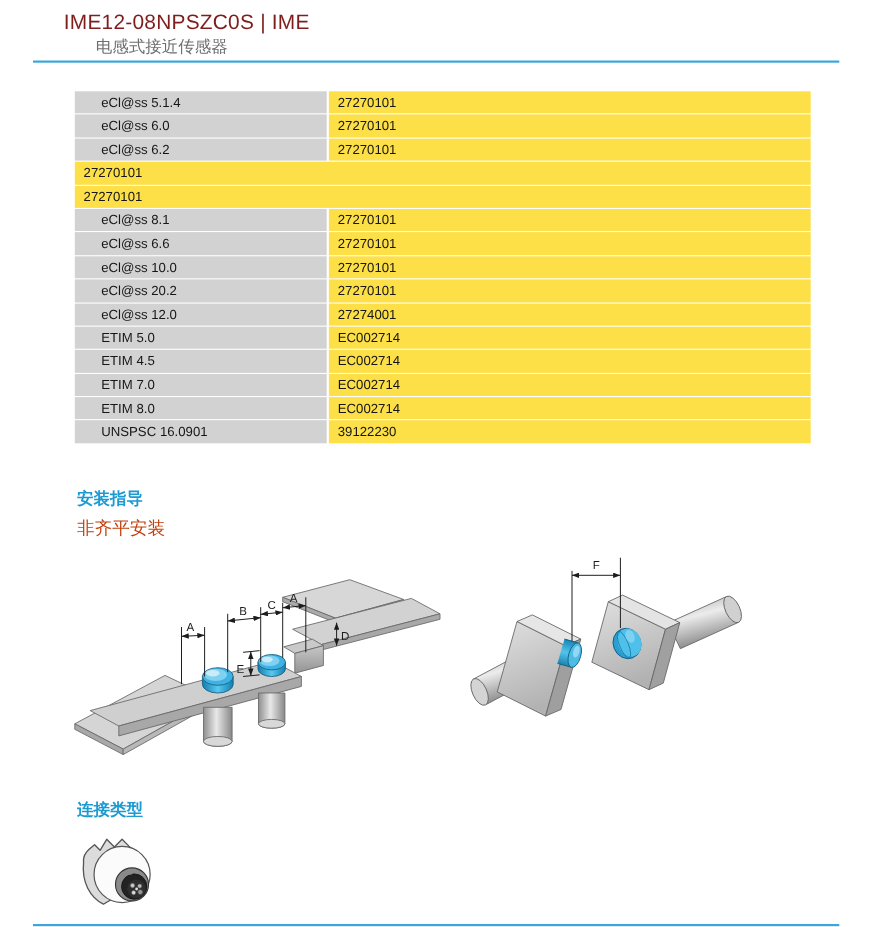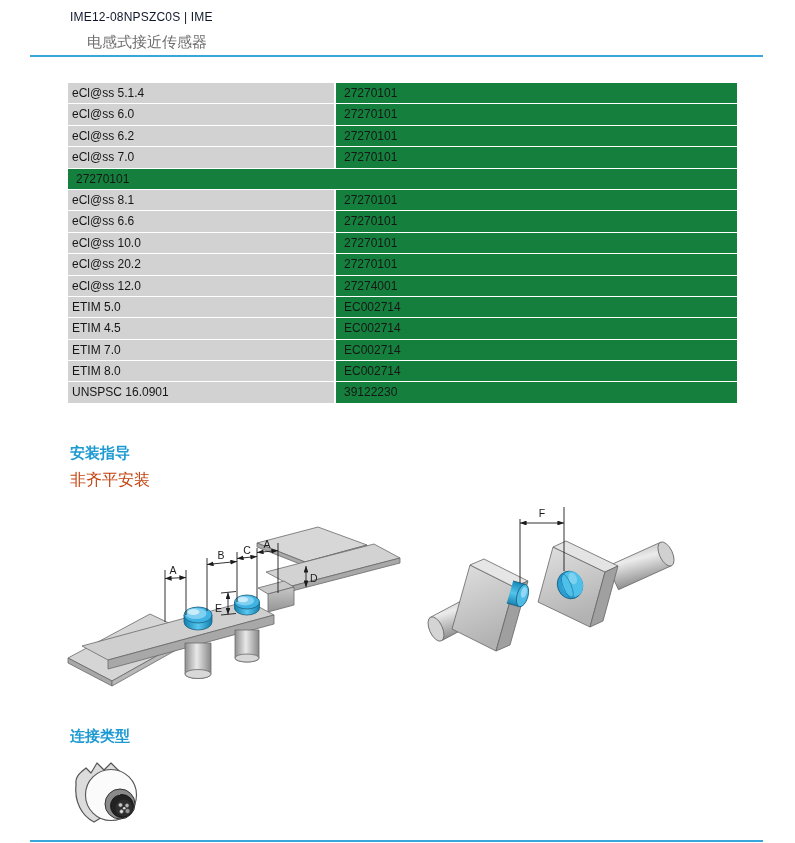--- a/index.html
+++ b/index.html
@@ -1,29 +1,29 @@
 <!DOCTYPE html>
 <html><head>
 <meta charset="utf-8">
 <style>
   * { margin:0; padding:0; box-sizing:border-box; }
   html,body { width:795px; height:843px; background:#ffffff;
     font-family:"Liberation Sans", sans-serif; position:relative; overflow:hidden; }
   .abs { position:absolute; }
-  .title { left:70px; top:10px; font-size:12px; color:#0f172a; letter-spacing:.2px; }
+  .title { left:58px; top:10px; font-size:19px; color:#7f1d1d; letter-spacing:.2px; }
   .subtitle { left:87px; top:33px; font-size:15px; color:#6e6e6e; }
   .divider { left:30px; width:733px; height:2px; background:#3aa7da; }
   .divider.top { top:55px; }
   .divider.bottom { top:840px; }
   .ctable { left:68px; top:83px; width:669px; }
   .trow { display:flex; height:20.4px; margin-bottom:1px; }
-  .tlabel { width:266px; background:#d2d2d2; margin-right:2px;
-    font-size:12px; color:#161616; line-height:20.4px; padding-left:4px;
+  .tlabel { width:229px; background:#d2d2d2; margin-right:2px;
+    font-size:12px; color:#161616; line-height:20.4px; padding-left:24px;
     white-space:nowrap; overflow:hidden; }
-  .tvalue { flex:1; background:#15803d;
+  .tvalue { flex:1; background:#fde047;
     font-size:12px; color:#161616; line-height:20.4px; padding-left:8px;
     white-space:nowrap; overflow:hidden; }
   .h2 { font-size:15px; font-weight:bold; color:#1d9ad2; }
   .h2.install { left:70px; top:444px; }
   .h2.conn { left:70px; top:727px; }
   .bodytext { left:70px; top:470px; font-size:16px; color:#c2410c; }
   svg text { font-family:"Liberation Sans", sans-serif; font-size:10.5px; fill:#1c1c1c; }
   .diag1 { left:60px; top:498px; }
   .diag2 { left:420px; top:493px; }
   .connimg { left:62px; top:750px; }
@@ -42,21 +42,20 @@
     </div>
     <div class="trow">
       <div class="tlabel">eCl@ss 6.0</div>
       <div class="tvalue">27270101</div>
     </div>
     <div class="trow">
       <div class="tlabel">eCl@ss 6.2</div>
       <div class="tvalue">27270101</div>
     </div>
     <div class="trow">
-      <div class="tlabel">eCl@ss 7.0</div>
       <div class="tvalue">27270101</div>
     </div>
     <div class="trow">
       <div class="tvalue">27270101</div>
     </div>
     <div class="trow">
       <div class="tlabel">eCl@ss 8.1</div>
       <div class="tvalue">27270101</div>
     </div>
     <div class="trow">

